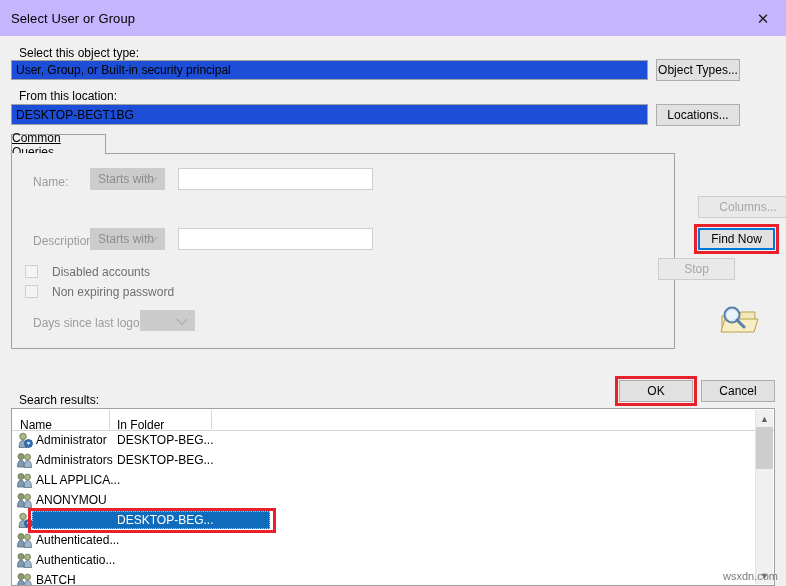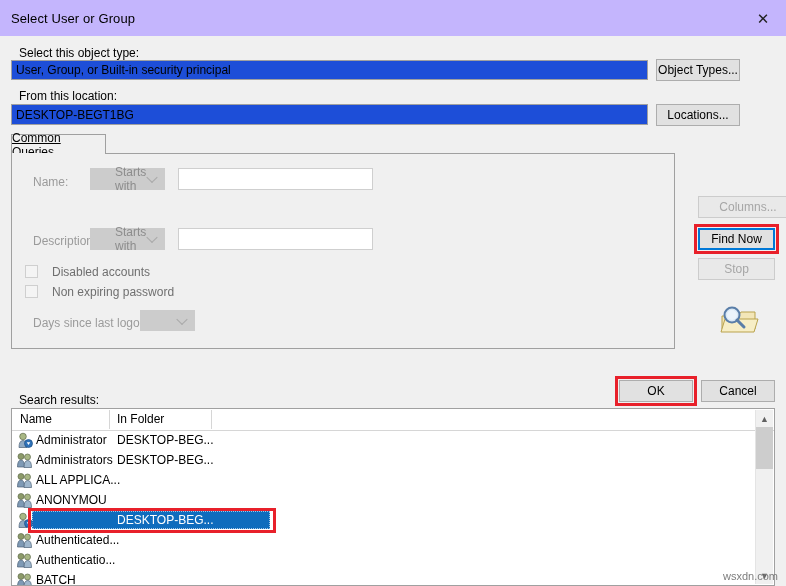--- a/index.html
+++ b/index.html
@@ -95,21 +95,21 @@
   .tabpanel-topcover{
     position:absolute;background:#f0f0f0;height:2px;
   }
   .combo{
     position:absolute;
     background:#cccccc;
     border:1px solid #cccccc;
     box-sizing:border-box;
     display:flex;align-items:center;
     font-size:12px;color:#8d8d8d;
-    padding-left:24px;
+    padding-left:7px;
   }
   .combo .chev{
     position:absolute;right:8px;top:50%;
     width:7px;height:7px;
     border-right:1.4px solid #a9a9a9;
     border-bottom:1.4px solid #a9a9a9;
     transform:translateY(-70%) rotate(45deg);
   }
   .chk{
     position:absolute;
@@ -125,21 +125,21 @@
     border:1px solid #a0a0a0;
     box-sizing:border-box;
     overflow:hidden;
   }
   .list-head{
     position:absolute;top:0;left:0;right:0;height:21px;
     background:#ffffff;
     border-bottom:1px solid #d6d6d6;
   }
   .list-head .hc{
-    position:absolute;top:3px;font-size:12px;color:#000;
+    position:absolute;top:9px;font-size:12px;color:#000;
   }
   .list-head .hdiv{
     position:absolute;top:1px;width:1px;height:19px;background:#d6d6d6;
   }
   .rows{position:absolute;top:21px;left:0;right:0;bottom:0;}
   .row{
     position:absolute;left:0;right:0;height:20px;
     display:flex;align-items:center;
   }
   .row .nm{
@@ -230,21 +230,21 @@
 
     <div class="lbl dim" style="left:25px;top:280px;">Days since last logon:</div>
     <div class="combo" style="left:140px;top:274px;width:55px;height:21px;">
       <span></span>
       <span class="chev"></span>
     </div>
 
     <div class="btn dis" style="left:698px;top:160px;width:100px;height:22px;">Columns...</div>
     <div class="btn focus" style="left:698px;top:192px;width:77px;height:22px;">Find Now</div>
     <div class="anno" style="left:694px;top:188px;width:85px;height:30px;"></div>
-    <div class="btn dis" style="left:698px;top:222px;width:77px;height:22px;">Stop</div>
+    <div class="btn dis" style="left:658px;top:222px;width:77px;height:22px;">Stop</div>
 
     <div style="position:absolute;left:714px;top:266px;width:46px;height:34px;">
       <svg width="46" height="34" viewBox="0 0 46 34">
         <path d="M8 14 L24 14 L27 10 L41 10 L41 27 L8 27 Z" fill="#f3e6b8" stroke="#b9a24c" stroke-width="1"></path>
         <path d="M11 17 L44 17 L40 30 L7 30 Z" fill="#f7eec6" stroke="#b9a24c" stroke-width="1"></path>
         <circle cx="18" cy="13" r="7.5" fill="#dbe9f5" stroke="#5a7ea8" stroke-width="2"></circle>
         <circle cx="18" cy="13" r="5" fill="#eff6fc" opacity=".85"></circle>
         <line x1="23" y1="18" x2="30" y2="25" stroke="#5a7ea8" stroke-width="3" stroke-linecap="round"></line>
       </svg>
     </div>

